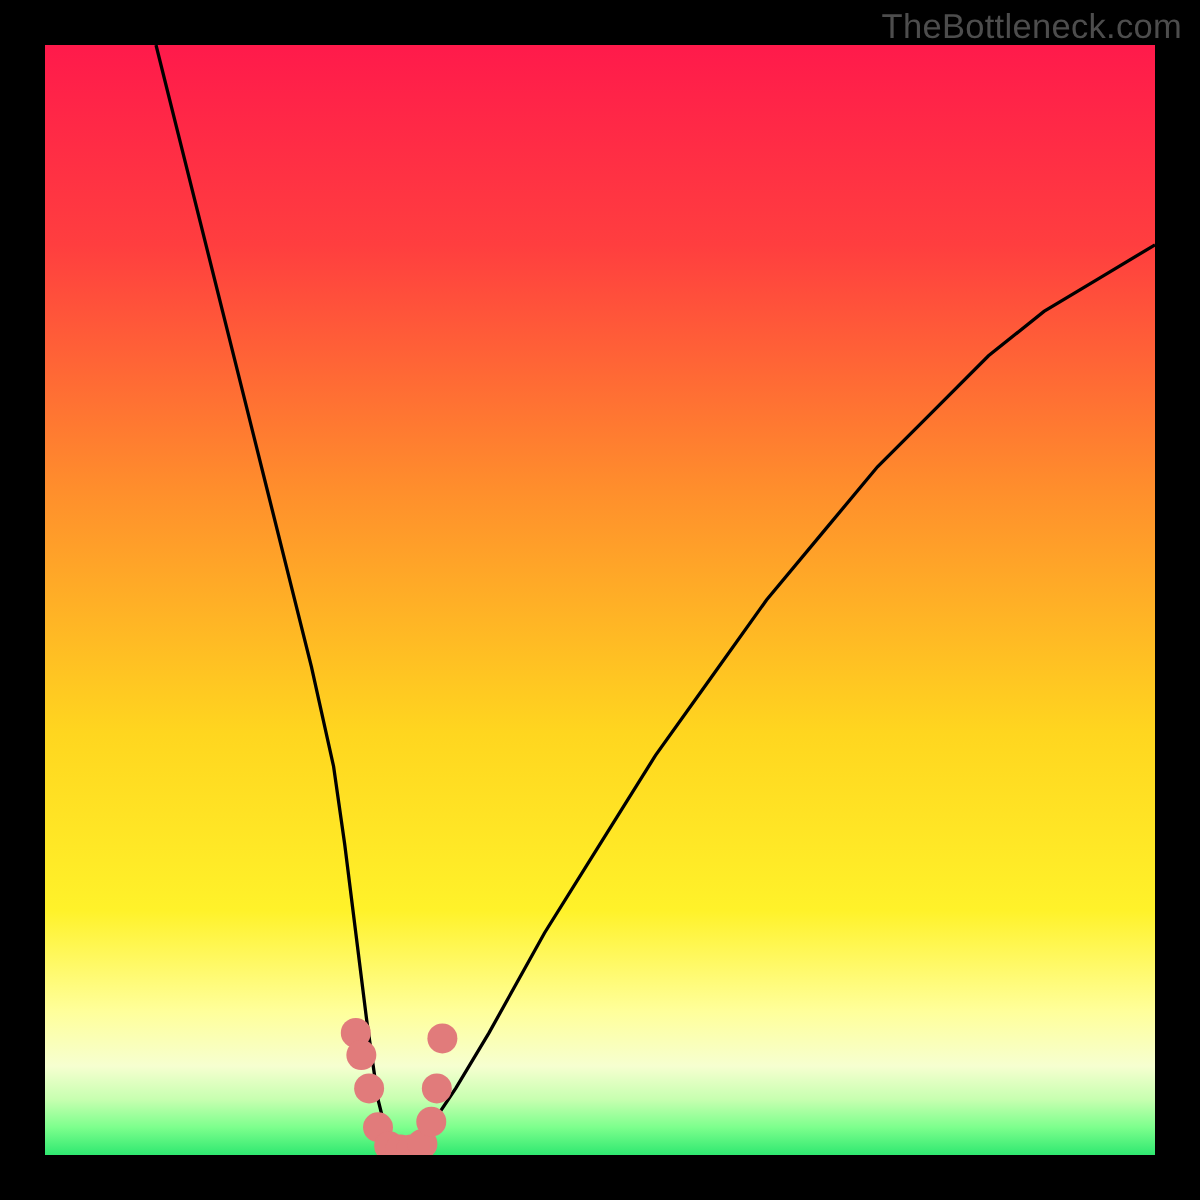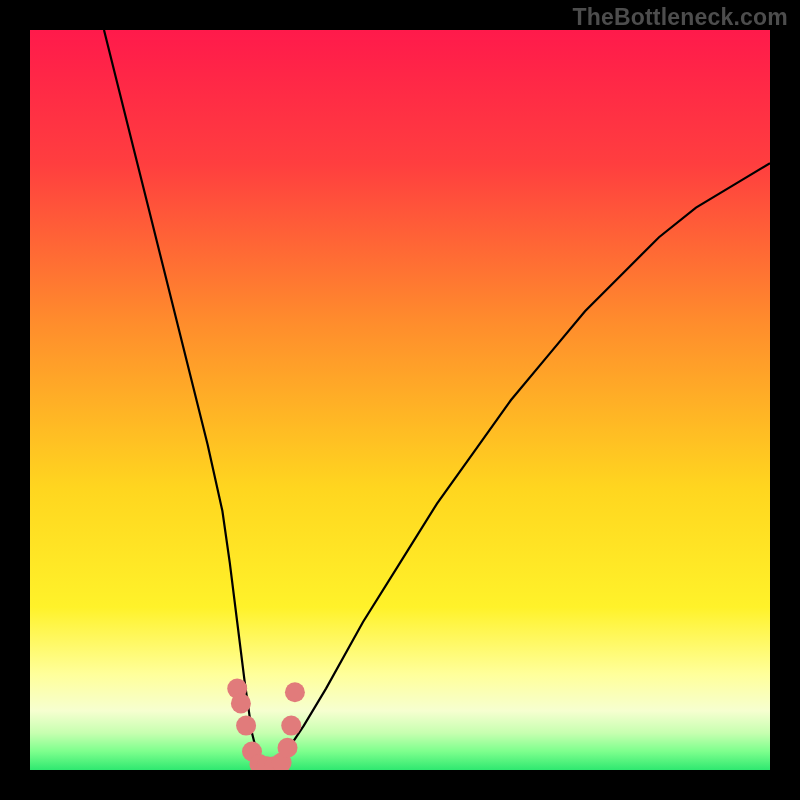--- a/index.html
+++ b/index.html
@@ -27,21 +27,21 @@
   .gradient {
     position: absolute;
     inset: 0;
   }
   .watermark {
     position: absolute;
     top: 4px;
     right: 12px;
     color: #4d4d4d;
     font-size: 23px;
-    font-weight: 700;
+    font-weight: 400;
     letter-spacing: 0.2px;
   }
   svg.curve {
     position: absolute;
     inset: 0;
   }
 </style>
 </head>
 <body>
 

